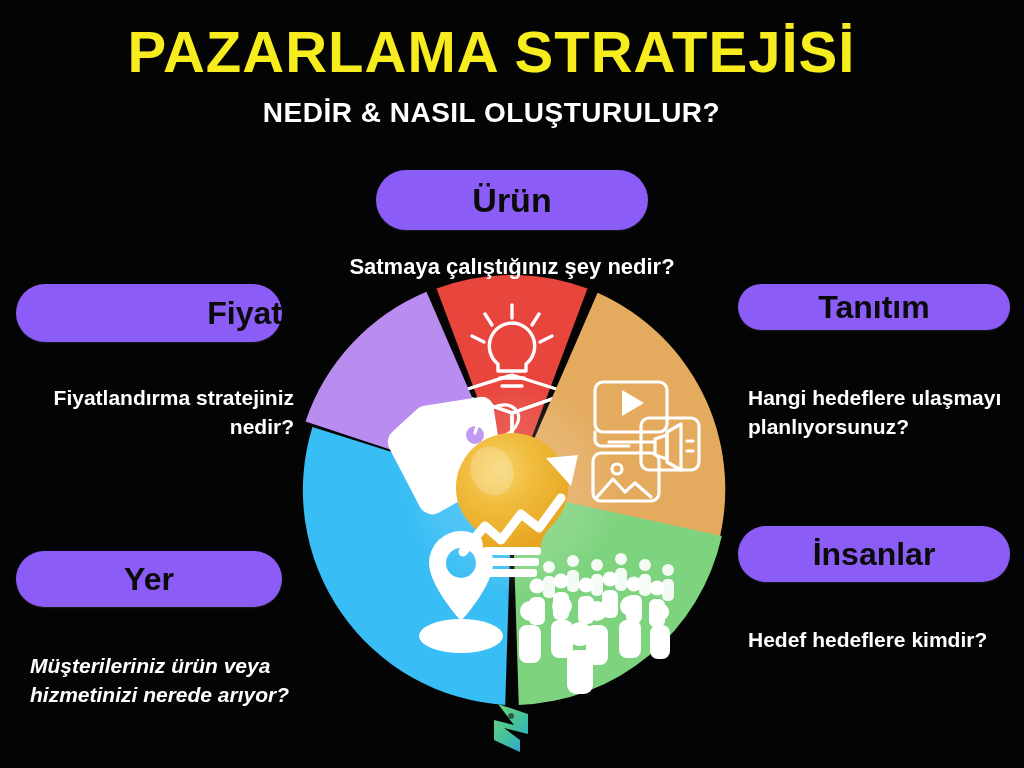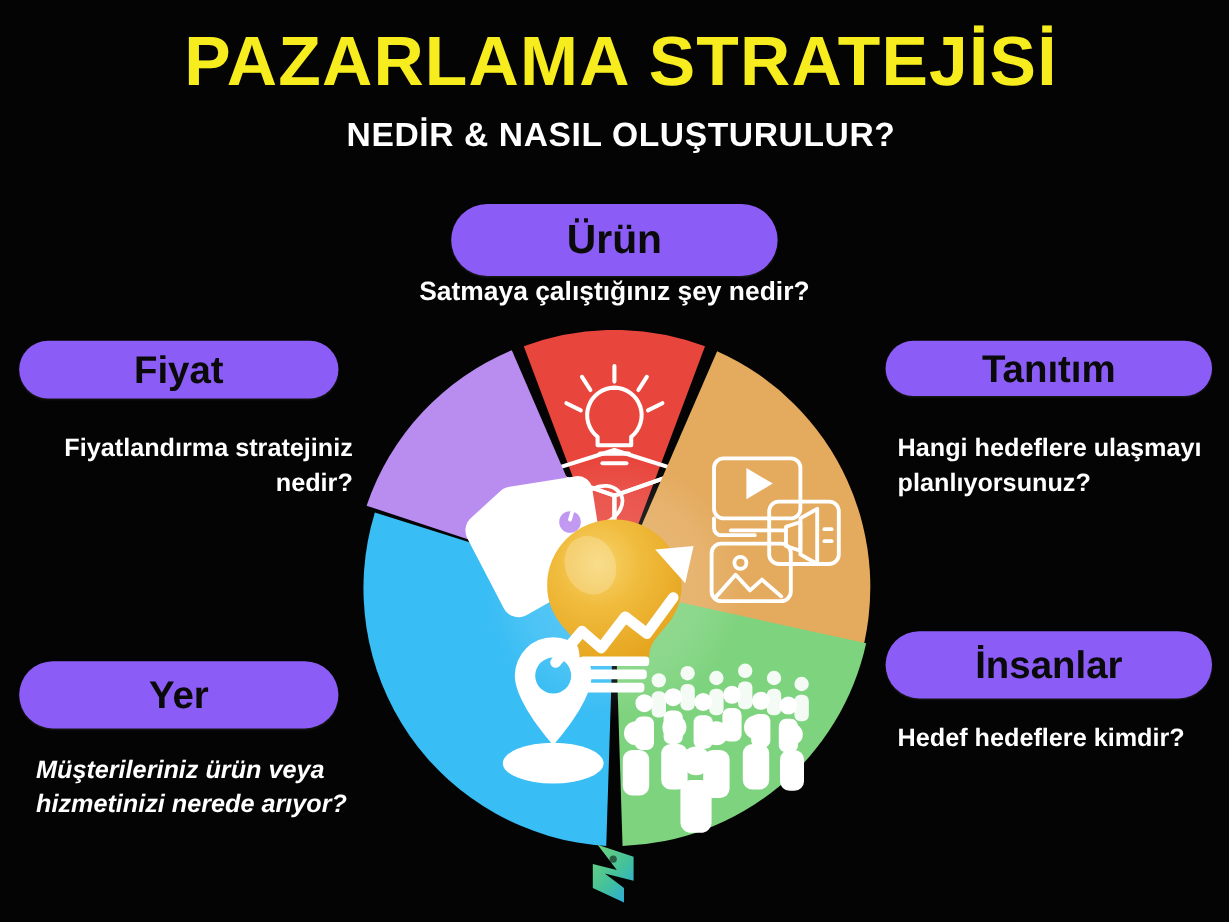--- a/index.html
+++ b/index.html
@@ -15,21 +15,20 @@
     font-family: "Liberation Sans", sans-serif;
     background: #040404;
   }
 
   
   #header {
     position: absolute;
     top: 0; left: 0;
     width: 983px;
     text-align: center;
-    margin-left: 26px;
   }
   #title {
     margin: 0;
     padding-top: 22px;
     font-size: 58px;
     font-weight: bold;
     letter-spacing: 1px;
     color: #f7ec1d;
     line-height: 1.05;
     white-space: nowrap;
@@ -58,22 +57,23 @@
   }
   .pill-label { line-height: 1; }
 
   #pill-urun {
     left: 376px; top: 170px;
     width: 272px; height: 60px;
     font-size: 34px;
   }
   #pill-fiyat {
     left: 16px; top: 284px;
-    width: 266px; height: 48px;
+    width: 266px; height: 58px;
     font-size: 32px;
+    justify-content: flex-end;
   }
   #pill-tanitim {
     left: 738px; top: 284px;
     width: 272px; height: 46px;
     font-size: 32px;
   }
   #pill-yer {
     left: 16px; top: 551px;
     width: 266px; height: 56px;
     font-size: 32px;
@@ -85,20 +85,21 @@
     text-align: center;
   }
 
   
   .desc {
     position: absolute;
     color: #ffffff;
     font-weight: bold;
     font-size: 21px;
     line-height: 1.36;
+    margin-top: 24px;
   }
   #desc-urun {
     left: 0px; top: 228px;
     width: 1024px;
     text-align: center;
     font-size: 22px;
   }
   #desc-fiyat { left: 14px;  top: 360px; width: 280px; text-align: right; }
   #desc-tanitim { left: 748px; top: 360px; width: 270px; }
   #desc-yer { left: 30px;  top: 628px; width: 290px; font-style: italic; }

